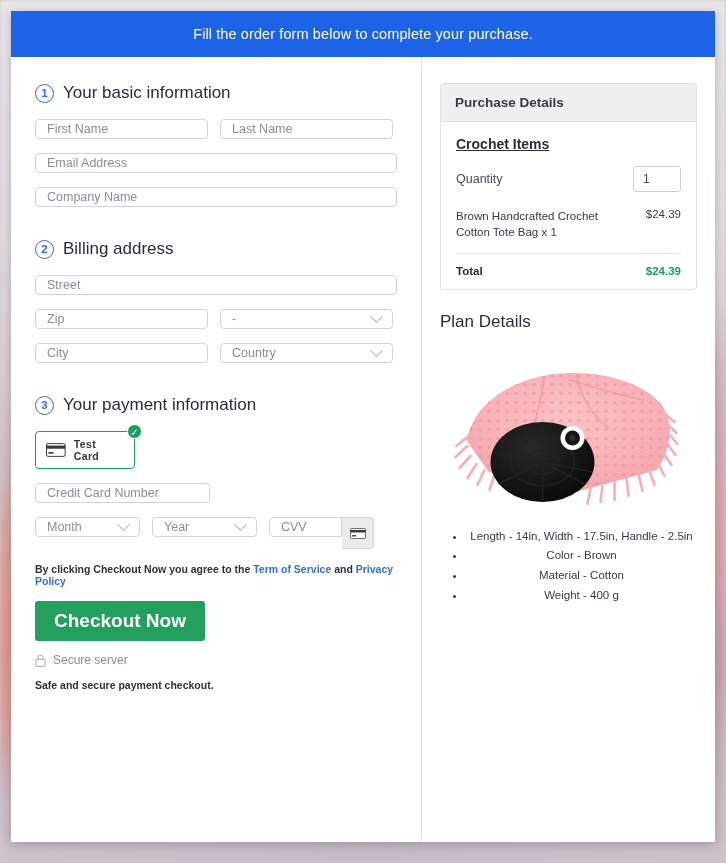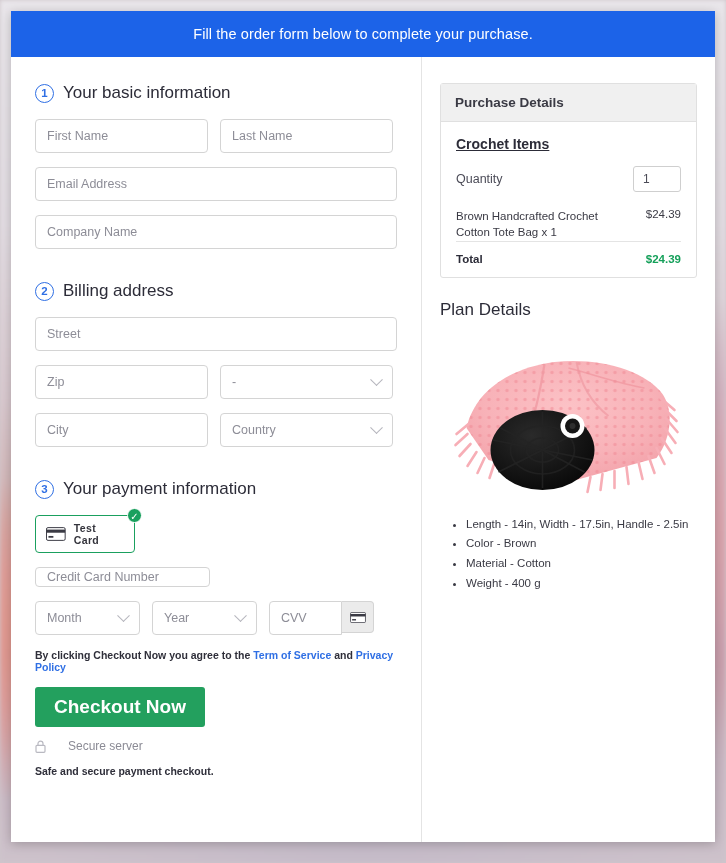--- a/index.html
+++ b/index.html
@@ -49,21 +49,21 @@
   .step-num {
     width: 19px; height: 19px; flex: 0 0 19px;
     border: 1.6px solid #2f6fe4; border-radius: 50%;
     color: #2f6fe4; font-size: 11.5px; font-weight: 700;
     display: flex; align-items: center; justify-content: center;
   }
   .step-title { font-size: 17px; color: #2c2c38; font-weight: 400; }
 
   .row { display: flex; gap: 12px; margin-bottom: 14px; }
   .fld {
-    height: 34px; border: 1px solid #d4d4d4; border-radius: 4px;
+    height: 20px; border: 1px solid #d4d4d4; border-radius: 4px;
     background: #fff; padding: 0 11px;
     display: flex; align-items: center;
     font-size: 12.5px; color: #8d8d97;
     width: 100%;
   }
   .fld.half { width: 173px; flex: 0 0 173px; }
   .fld.full { width: 100%; }
   .sel { justify-content: space-between; }
   .chev { width: 9px; height: 9px; border-right: 1.4px solid #b6b6bd; border-bottom: 1.4px solid #b6b6bd;
           transform: rotate(45deg) translate(-2px,-2px); }
@@ -98,51 +98,51 @@
     background: #ebebeb; display: flex; align-items: center; justify-content: center;
   }
   .terms { font-size: 10.5px; color: #2f2f3a; font-weight: 700; margin: 12px 0 14px; }
   .terms a { color: #2f6fe4; text-decoration: none; }
   #checkout {
     background: #23a05e; color: #fff; border: none; border-radius: 3px;
     width: 170px; height: 40px; font-size: 19px; font-weight: 700;
     font-family: "Liberation Sans", sans-serif; cursor: pointer;
     display: flex; align-items: center; justify-content: center;
   }
-  .secure { display: flex; align-items: center; gap: 22px; margin: 12px 0 12px; }
+  .secure { display: flex; align-items: center; gap: 7px; margin: 12px 0 12px; }
   .secure span.txt { font-size: 12px; color: #8b8b95; }
   .safetxt { font-size: 10.5px; color: #2f2f3a; font-weight: 700; }
 
   
   #purchase { border: 1px solid #e0e0e0; border-radius: 3px; margin-bottom: 22px; }
   #purchase .ph {
     background: #f0f0f0; border-bottom: 1px solid #e0e0e0;
     padding: 11px 14px; font-size: 13.5px; color: #3a3a44; font-weight: 700;
   }
   #purchase .pb { padding: 14px 15px 12px; }
   .items-title { font-size: 14px; font-weight: 700; color: #2c2c38; margin-bottom: 14px; text-decoration: underline; }
   .qrow { display: flex; align-items: center; justify-content: space-between; margin-bottom: 16px; }
   .qlabel { font-size: 12.5px; color: #4b4b57; }
   .qinput {
     width: 48px; height: 26px; border: 1px solid #cfcfcf; border-radius: 3px;
     background: #fff; font-size: 12px; color: #4b4b57;
     display: flex; align-items: center; padding-left: 9px;
   }
-  .irow { display: flex; justify-content: space-between; gap: 0; padding-bottom: 0;
+  .irow { display: flex; justify-content: space-between; gap: 0; padding-bottom: 12px;
           border-bottom: 1px solid #e4e4e4; }
   .iname { font-size: 11.5px; color: #3a3a44; line-height: 1.42; max-width: 150px; }
   .iprice { font-size: 11.5px; color: #3a3a44; white-space: nowrap; }
   .trow { display: flex; justify-content: space-between; padding-top: 11px; }
   .tlabel { font-size: 11.5px; font-weight: 700; color: #2c2c38; }
   .tval { font-size: 11.5px; font-weight: 700; color: #15a05a; }
 
   .plan-title { font-size: 17px; color: #2c2c38; margin-bottom: 12px; }
   #photo { width: 100%; height: 170px; position: relative; overflow: hidden; }
   .specs { margin: 14px 0 0 0; padding-left: 26px; }
-  .specs li { font-size: 11.5px; color: #3a3a44; line-height: 1.55; margin-bottom: 2px; }
+  .specs li { font-size: 11.5px; color: #3a3a44; line-height: 1.55; margin-bottom: 2px; text-align: center; }
 </style>
 </head>
 <body>
 
 <div id="backdrop"></div>
 
 <div id="card">
 
   <div id="banner">
     <span>Fill the order form below to complete your purchase.</span>

